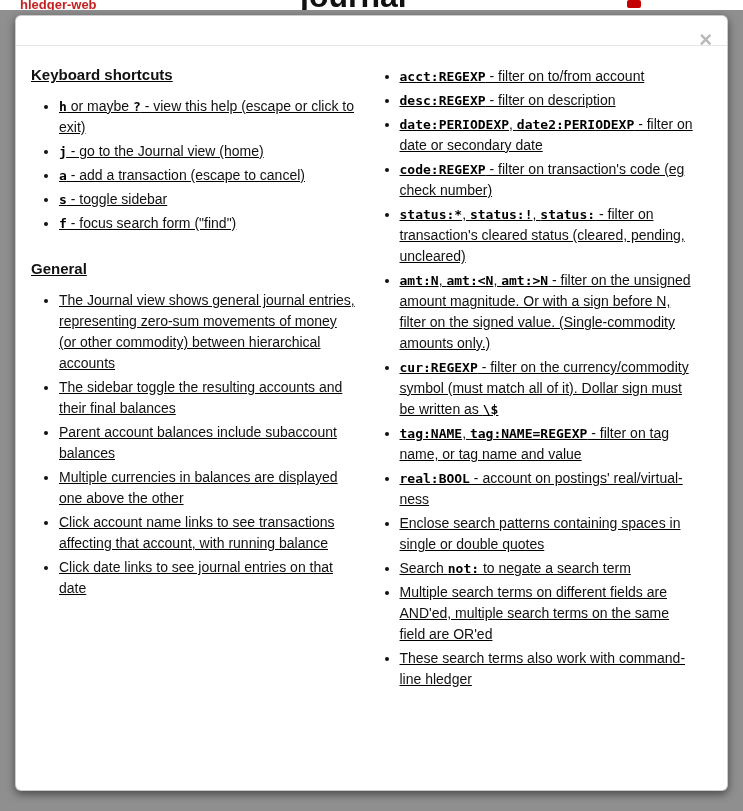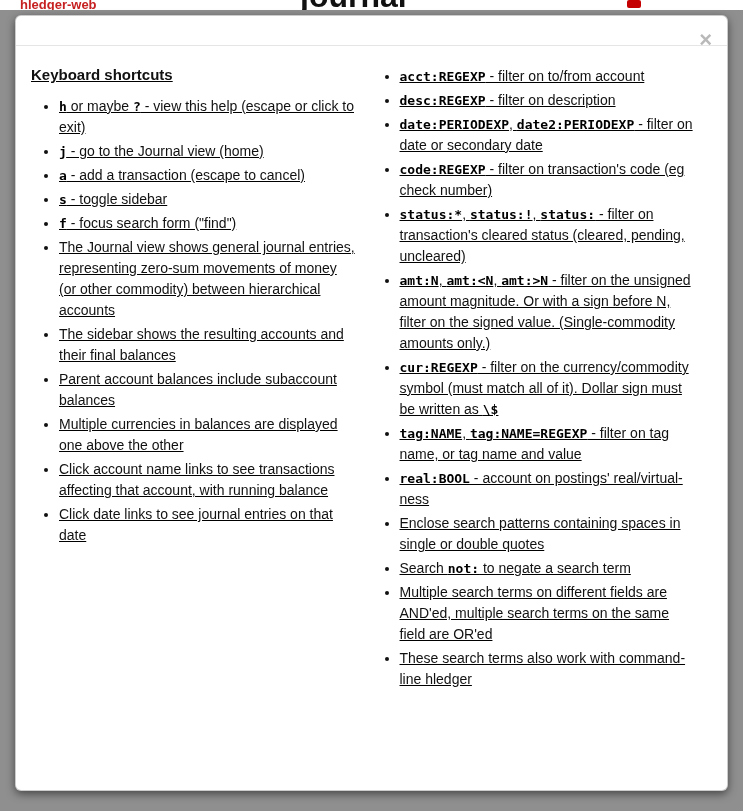--- a/index.html
+++ b/index.html
@@ -83,23 +83,24 @@
   <div class="modal-body">
     <div class="help-col" id="col-left">
         <h4 class="first">Keyboard shortcuts</h4>
         <ul class="help-list">
           <li><code class="tok">h</code><span> or maybe </span><code class="tok">?</code><span> - view this help (escape or click to exit)</span></li>
           <li><code class="tok">j</code><span> - go to the Journal view (home)</span></li>
           <li><code class="tok">a</code><span> - add a transaction (escape to cancel)</span></li>
           <li><code class="tok">s</code><span> - toggle sidebar</span></li>
           <li><code class="tok">f</code><span> - focus search form ("find")</span></li>
         </ul>
+        <h4>General</h4>
         <ul class="help-list">
           <li><span>The Journal view shows general journal entries, representing zero-sum movements of money (or other commodity) between hierarchical accounts</span></li>
-          <li><span>The sidebar shows the resulting accounts and their final balances</span></li>
+          <li><span>The sidebar toggle the resulting accounts and their final balances</span></li>
           <li><span>Parent account balances include subaccount balances</span></li>
           <li><span>Multiple currencies in balances are displayed one above the other</span></li>
           <li><span>Click account name links to see transactions affecting that account, with running balance</span></li>
           <li><span>Click date links to see journal entries on that date</span></li>
         </ul>
       </div>
     <div class="help-col" id="col-right">
         <ul class="help-list">
           <li><code class="tok">acct:REGEXP</code><span> - filter on to/from account</span></li>
           <li><code class="tok">desc:REGEXP</code><span> - filter on description</span></li>

